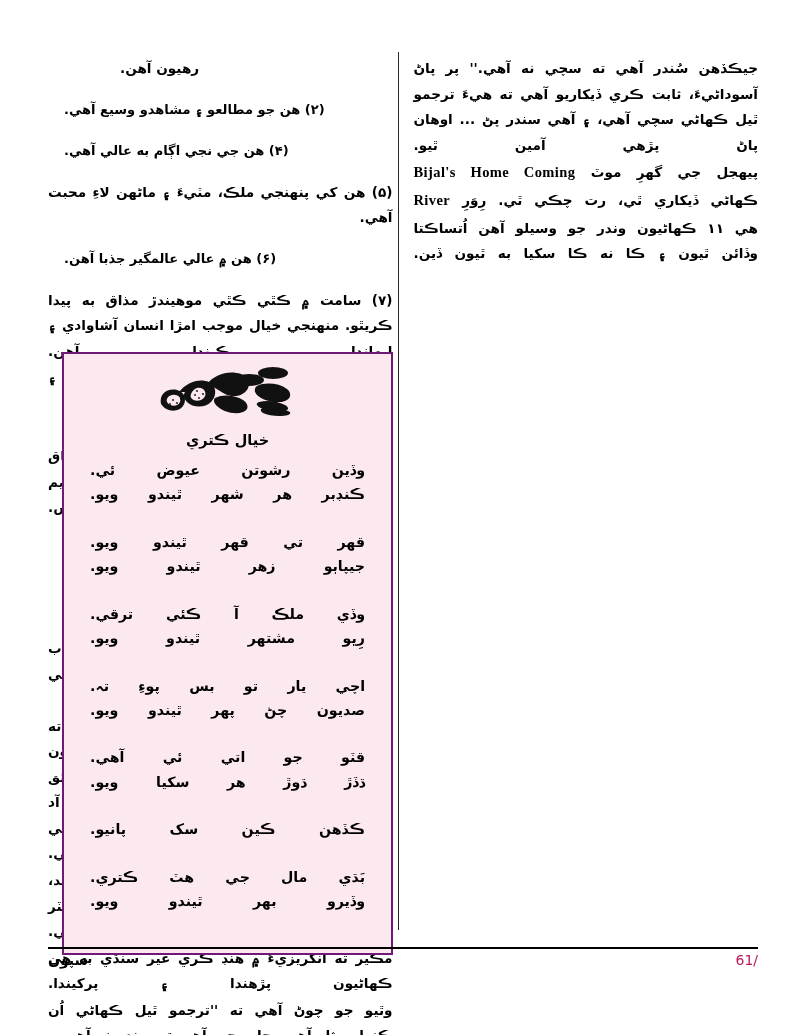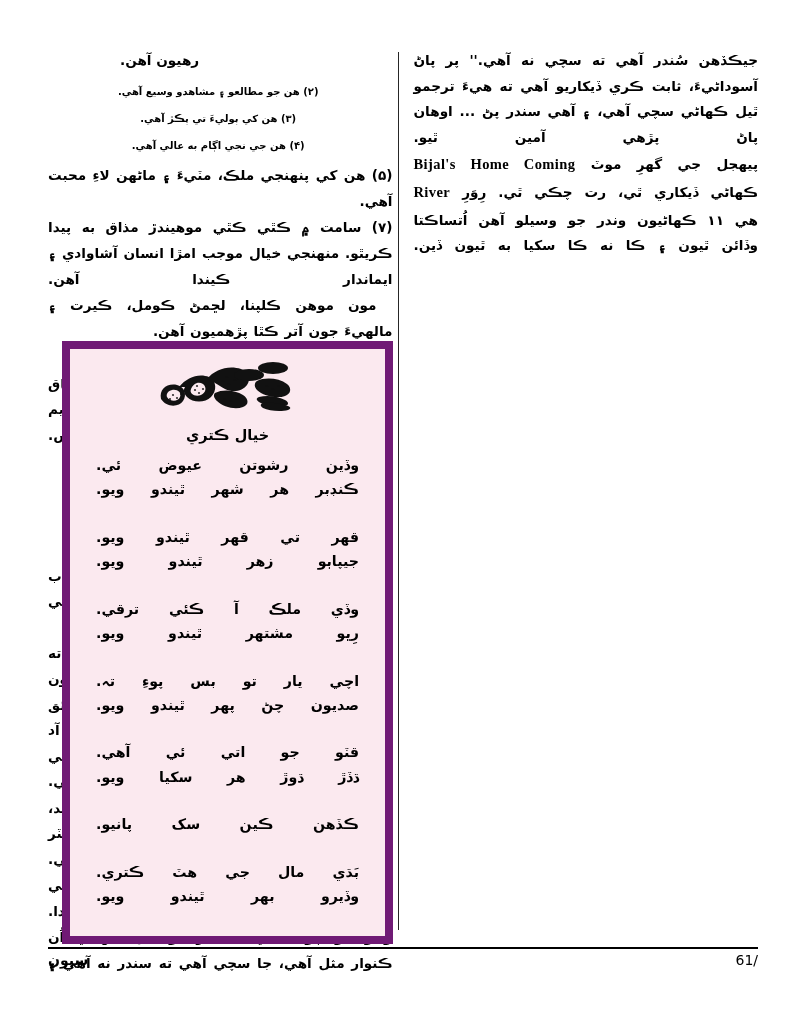--- a/index.html
+++ b/index.html
@@ -22,21 +22,21 @@
     left: 0; top: 0;
     width: 800px;
     height: 1035px;
     background: #ffffff;
   }
 
   
   .columns {
     position: absolute;
     left: 48px;
-    top: 48px;
+    top: 56px;
     width: 710px;
     height: 890px;
     display: flex;
     flex-direction: row-reverse;  
     justify-content: space-between;
     align-items: flex-start;
     gap: 21px;
   }
 
   .col {
@@ -83,25 +83,25 @@
   .lnum {
     font-family: "DejaVu Serif", "Liberation Serif", serif;
     direction: ltr;
     unicode-bidi: embed;
     font-weight: 700;
   }
 
   
   .listline {
     direction: rtl;
-    text-align: center;
-    font-size: 10px;
+    text-align: left;
+    font-size: 13px;
     line-height: 1.92;
     font-weight: 700;
-    margin: 8px;
+    margin: 16px;
     padding-right: 4px;
   }
 
   .firstline {
     direction: rtl;
     text-align: left;
     font-size: 13.6px;
     line-height: 1.9;
     font-weight: 700;
     margin: 0 0 2px 0;
@@ -136,25 +136,25 @@
     font-size: 13.4px;
     font-weight: 700;
     line-height: 1.7;
     margin: 0;
   }
 
   
   .poem-box {
     position: absolute;
     left: 62px;
-    top: 341px;
+    top: 352px;
     width: 331px;
     height: 603px;
     background: #fbe9ef;
-    border: 8px solid #701a75;
+    border: 2px solid #701a75;
     box-sizing: border-box;
     overflow: hidden;
   }
 
   .logo-wrap {
     width: 100%;
     height: 74px;
     display: flex;
     align-items: center;
     justify-content: center;
@@ -207,21 +207,21 @@
     display: flex;
     flex-direction: row;
     justify-content: space-between;
     align-items: flex-start;
   }
   .folio {
     direction: ltr;
     font-family: "DejaVu Sans", "Liberation Sans", sans-serif;
     font-size: 14px;
     font-weight: 400;
-    color: #000000;
+    color: #be185d;
   }
   .magazine {
     direction: rtl;
     font-size: 14px;
     font-weight: 700;
     letter-spacing: .5px;
   }
 </style>
 </head>
 <body>
@@ -230,23 +230,23 @@
 
   <div class="col-divider"></div>
 
   <div class="columns">
 
     <div class="col col-right">
 
       <p class="firstline">رهيون آهن.</p>
 
       <p class="listline">(۲) هن جو مطالعو ۽ مشاهدو وسيع آهي.</p>
-      <p class="listline">(۳) هن کي ٻوليءَ تي پڪڙ آهي.</p>
       <p class="listline">(۴) هن جي نجي اڳام به عالي آهي.</p>
       <p class="para just">(۵) هن کي پنهنجي ملڪ، مٽيءَ ۽ ماڻهن لاءِ محبت آهي.</p>
+      <p class="listline">(۶) هن ۾ عالي عالمگير جذبا آهن.</p>
       <p class="para just">(۷) سامت ۾ ڪٿي ڪٿي موهيندڙ مذاق به پيدا ڪريٿو. منهنجي خيال موجب امڙا انسان آشاوادي ۽ ايماندار ڪيندا آهن.</p>
 
       <p class="para start">مون موهن ڪلپنا، لڇمڻ ڪومل، ڪيرت ۽ مالهيءَ جون آتر ڪٿا پڙهميون آهن.</p>
       <p class="para ctr">آنند جي آتر مون کي وٿي.</p>
       <p class="para just">عظيم شاعر نارائڻ شيام تي هن جيڪو بي باق عمدو بيان ڪيو آهي امو مون کي وٿيو. مون عظيم شاعر نارائڻ تي ڪتاب لکيو آهي. ۽ بس.</p>
 
       <h2 class="section-head">تاثرات</h2>
 
       <p class="book-line">
         <span>ڪتاب :</span>

